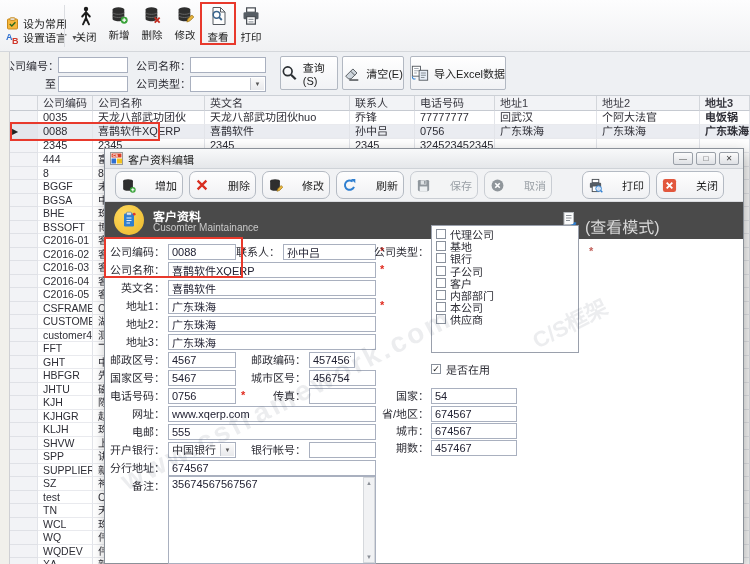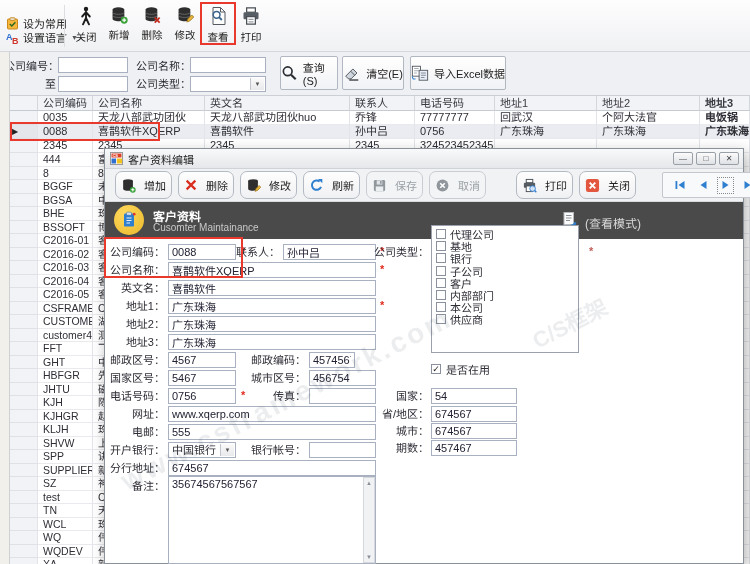--- a/index.html
+++ b/index.html
@@ -48,33 +48,33 @@
   .dialog{position:absolute;left:104px;top:148px;width:640px;height:416px;background:#fff;
     border:1px solid #8b9199;box-shadow:3px 5px 14px rgba(0,0,0,.30);box-sizing:border-box;z-index:10;}
   .dtitle{position:absolute;left:0;top:0;right:0;height:20px;background:linear-gradient(#f8f9fa,#e5e7ea);
     border-bottom:1px solid #cfd3d8;display:flex;align-items:center;padding-left:5px;gap:5px;box-sizing:border-box;}
   .dtitle .ttxt{font-size:11px;color:#222;}
   .wbtns{position:absolute;right:4px;top:3px;display:flex;gap:3px;}
   .wbtn{width:20px;height:13px;border:1px solid #9aa0a8;border-radius:2px;
     background:linear-gradient(#fbfbfb,#dfe1e5);font-size:8px;line-height:11px;text-align:center;color:#444;box-sizing:border-box;}
   .dtools{position:absolute;left:0;top:20px;right:0;height:33px;background:#f1f2f4;border-bottom:1px solid #d9dbdf;
     display:flex;align-items:center;padding-left:4px;box-sizing:border-box;}
-  .dbtn{display:flex;align-items:center;gap:8px;height:26px;padding:0 5px;margin-left:6px;
+  .dbtn{display:flex;align-items:center;gap:19px;height:26px;padding:0 5px;margin-left:6px;
     background:linear-gradient(#fefefe,#f0f1f3);border:1px solid #b4bac3;border-radius:7px;font-size:11px;color:#222;white-space:nowrap;}
   .dbtn.dis{color:#9aa0a6;border-color:#c9cdd3;background:#f3f4f5;}
   .navg{display:flex;align-items:center;gap:8px;height:24px;padding:0 9px;border:1px solid #c3c7cd;
     background:#f8f9fa;margin-left:26px;border-radius:2px;}
   .navb{width:15px;height:15px;display:flex;align-items:center;justify-content:center;}
   .navb.foc{outline:1px dotted #888;}
   .banner{position:absolute;left:0;top:53px;right:0;height:37px;background:#4a4a4a;padding-left:9px;}
   .bcircle{position:absolute;left:9px;top:3px;width:30px;height:30px;border-radius:50%;
     background:radial-gradient(circle at 35% 30%,#ffd95e,#eab82a);display:flex;align-items:center;justify-content:center;}
   .btitle{position:absolute;left:48px;top:5px;color:#fff;font-size:12px;font-weight:bold;}
   .bsub{position:absolute;left:48px;top:20px;color:#c9c9c9;font-size:10px;}
-  .bmode{position:absolute;left:480px;top:12px;color:#d8d8d8;font-size:12px;}
+  .bmode{position:absolute;left:480px;top:12px;color:#d8d8d8;font-size:16px;}
   .bmicon{position:absolute;left:456px;top:9px;}
   .req{position:absolute;color:#e02a1e;font-weight:bold;}
   .req.dim{color:#c2605a;}
   .listbox{position:absolute;border:1px solid #9aa0ac;background:#fff;padding:2px 4px;box-sizing:border-box;overflow:hidden;}
   .cko{display:flex;align-items:center;gap:4px;height:12.2px;font-size:11px;color:#2e2e36;}
   .cb{width:10px;height:10px;border:1px solid #8a919c;background:#fff;box-sizing:border-box;
     font-size:9px;line-height:9px;text-align:center;color:#222;flex:none;}
   .inuse{position:absolute;display:flex;align-items:center;gap:5px;}
   .ta{position:absolute;border:1px solid #a9b0bf;padding:1px 15px 1px 3px;resize:none;box-sizing:border-box;overflow:hidden;background:#fff;}
   .tascroll{position:absolute;width:12px;background:#f1f2f4;border:1px solid #d5d8dc;box-sizing:border-box;

